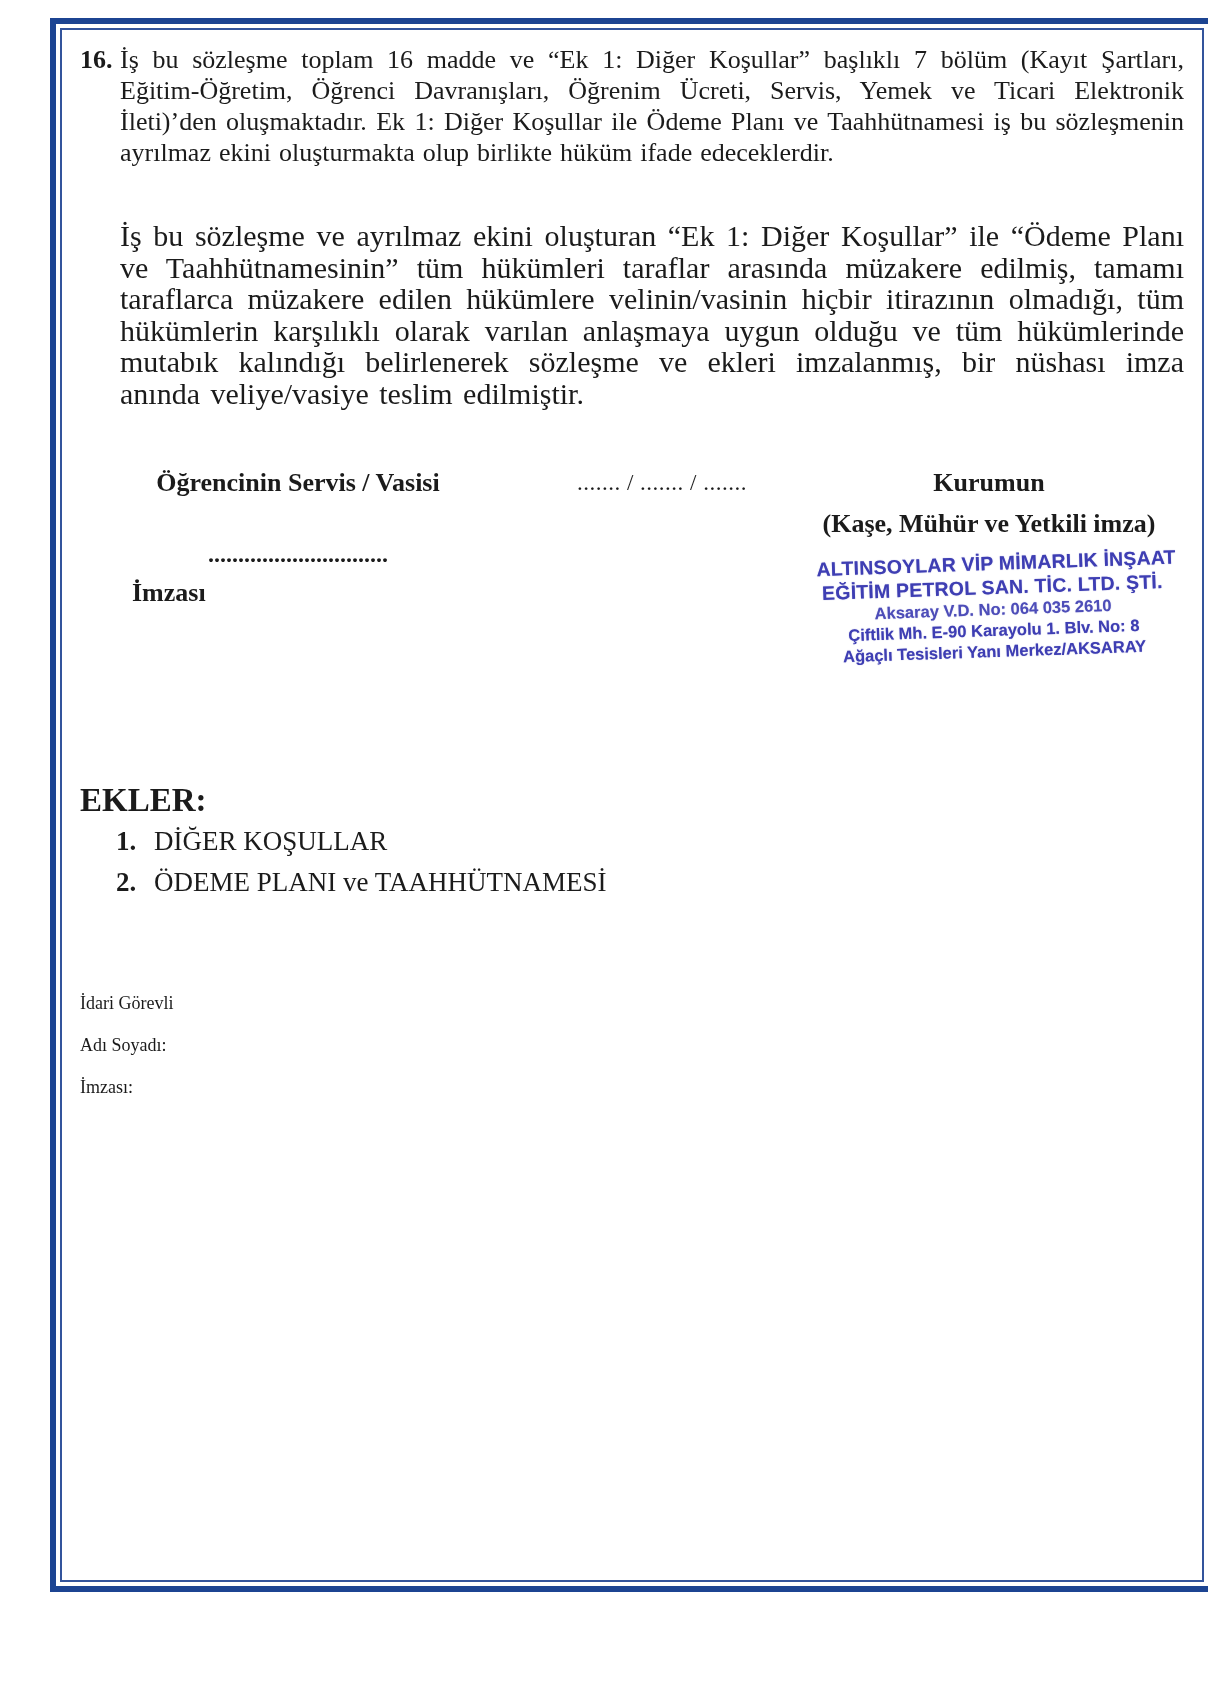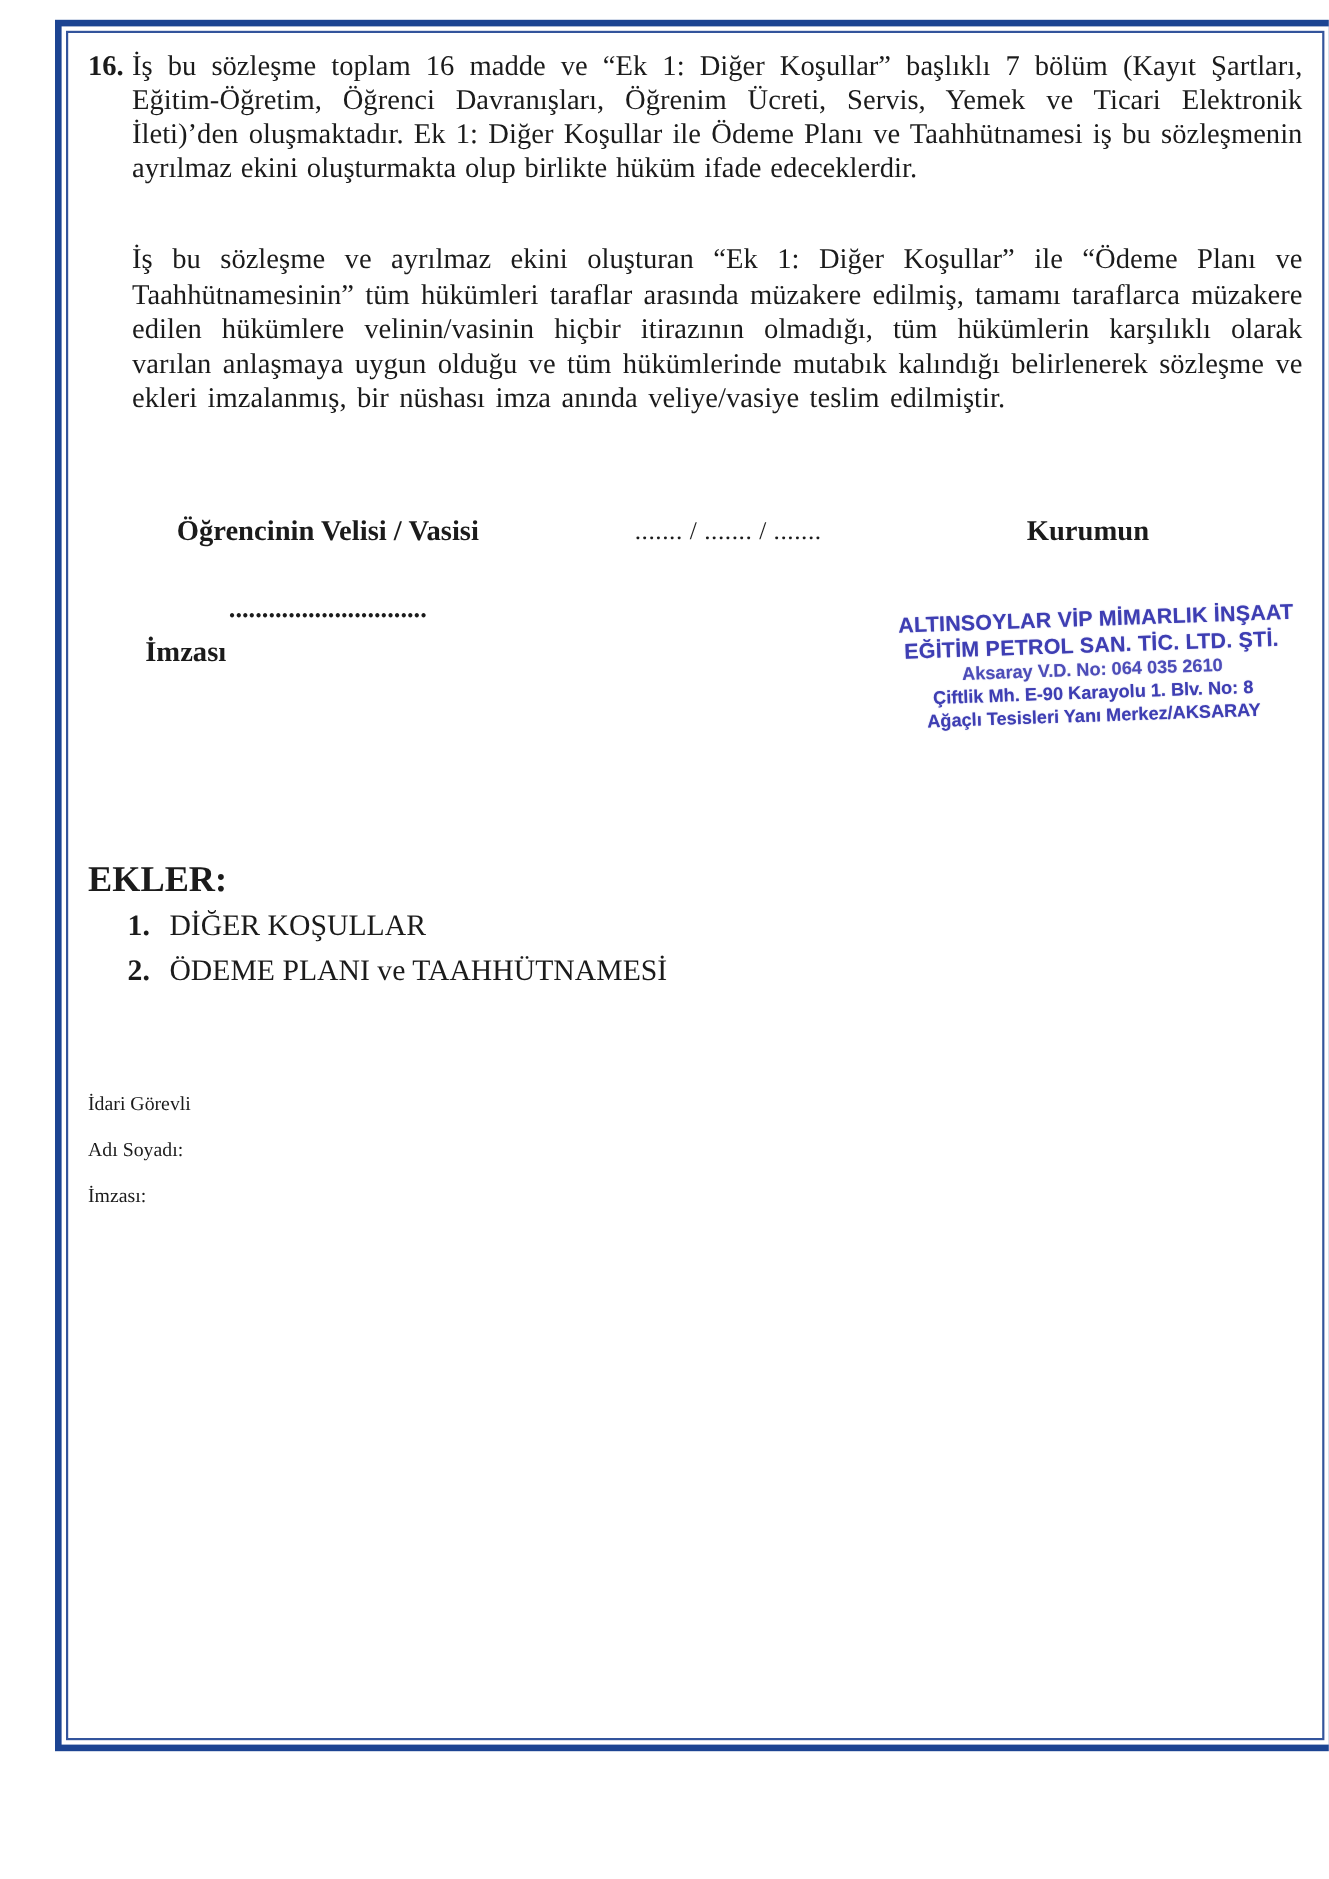--- a/index.html
+++ b/index.html
@@ -41,21 +41,21 @@
   }
   .clause-text {
     flex: 1;
     text-align: justify;
     word-spacing: 1.5px;
   }
   .closing {
     position: absolute;
     left: 88px; top: 220px;
     width: 1064px;
-    font-size: 26px;
+    font-size: 30px;
     line-height: 31.5px;
     text-align: justify;
     word-spacing: 3px;
   }
   
   .sig-guardian {
     position: absolute;
     left: 100px; top: 462px;
     width: 332px;
     text-align: center;
@@ -160,27 +160,28 @@
   </div>
 
   <div class="clause">
     <div class="clause-num">16.</div>
     <div class="clause-text">İş bu sözleşme toplam 16 madde ve “Ek 1: Diğer Koşullar” başlıklı 7 bölüm (Kayıt Şartları, Eğitim-Öğretim, Öğrenci Davranışları, Öğrenim Ücreti, Servis, Yemek ve Ticari Elektronik İleti)’den oluşmaktadır. Ek 1: Diğer Koşullar ile Ödeme Planı ve Taahhütnamesi iş bu sözleşmenin ayrılmaz ekini oluşturmakta olup birlikte hüküm ifade edeceklerdir.</div>
   </div>
 
   <div class="closing">İş bu sözleşme ve ayrılmaz ekini oluşturan “Ek 1: Diğer Koşullar” ile “Ödeme Planı ve Taahhütnamesinin” tüm hükümleri taraflar arasında müzakere edilmiş, tamamı taraflarca müzakere edilen hükümlere velinin/vasinin hiçbir itirazının olmadığı, tüm hükümlerin karşılıklı olarak varılan anlaşmaya uygun olduğu ve tüm hükümlerinde mutabık kalındığı belirlenerek sözleşme ve ekleri imzalanmış, bir nüshası imza anında veliye/vasiye teslim edilmiştir.</div>
 
   <div class="sig-guardian">
-    <div>Öğrencinin Velisi / Vasisi</div>
+    <div>Öğrencinin Servis / Vasisi</div>
   </div>
 
   <div class="sig-date">....... / ....... / .......</div>
 
   <div class="sig-institution">
     <div>Kurumun</div>
+    <div>(Kaşe, Mühür ve Yetkili imza)</div>
   </div>
 
   <div class="sig-dots">..............................</div>
 
   <div class="sig-imzasi">İmzası</div>
 
   <div class="stamp">
     <div class="stamp-line-big">ALTINSOYLAR VİP MİMARLIK İNŞAAT</div>
     <div class="stamp-line-big">EĞİTİM PETROL SAN. TİC. LTD. ŞTİ.</div>
     <div class="stamp-line-small stamp-line-light">Aksaray V.D. No: 064 035 2610</div>

